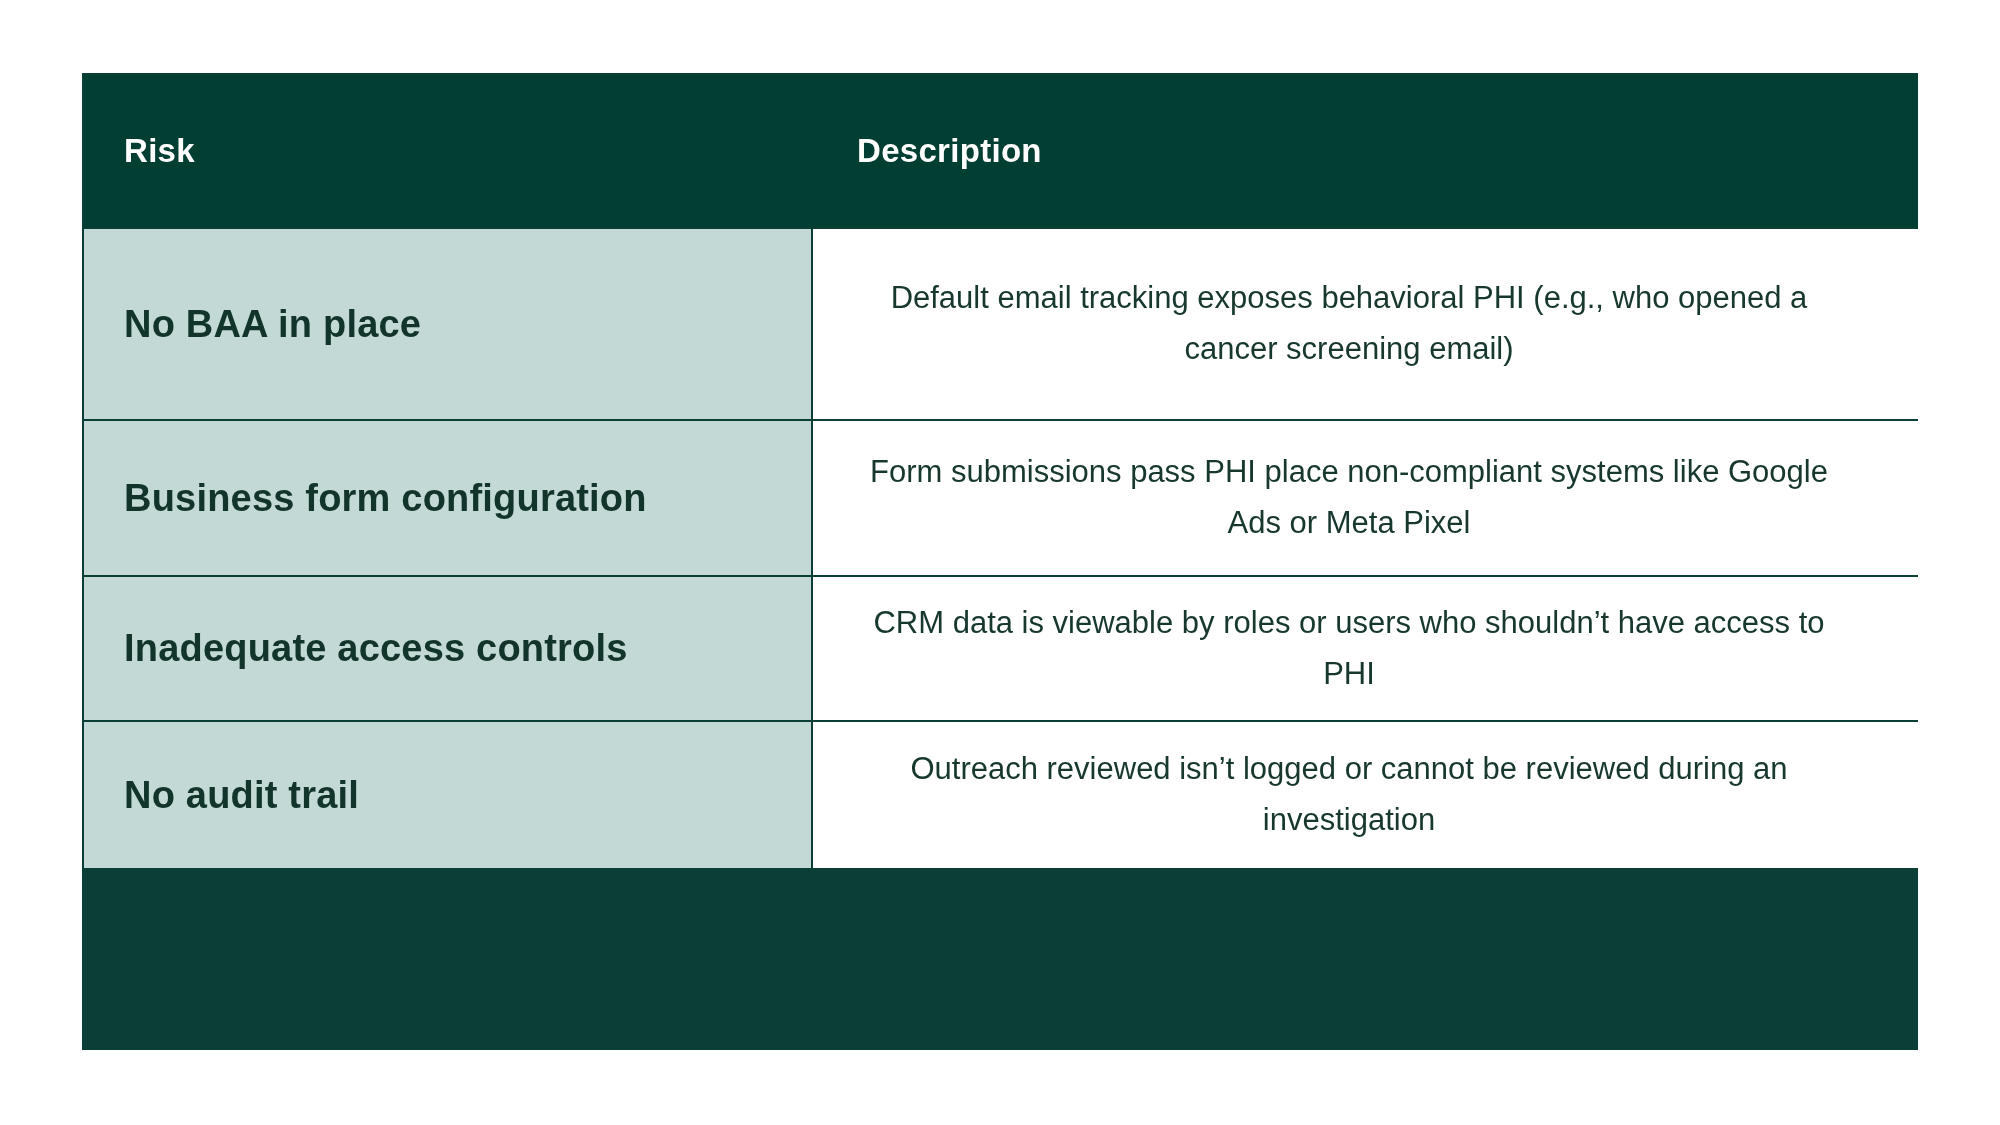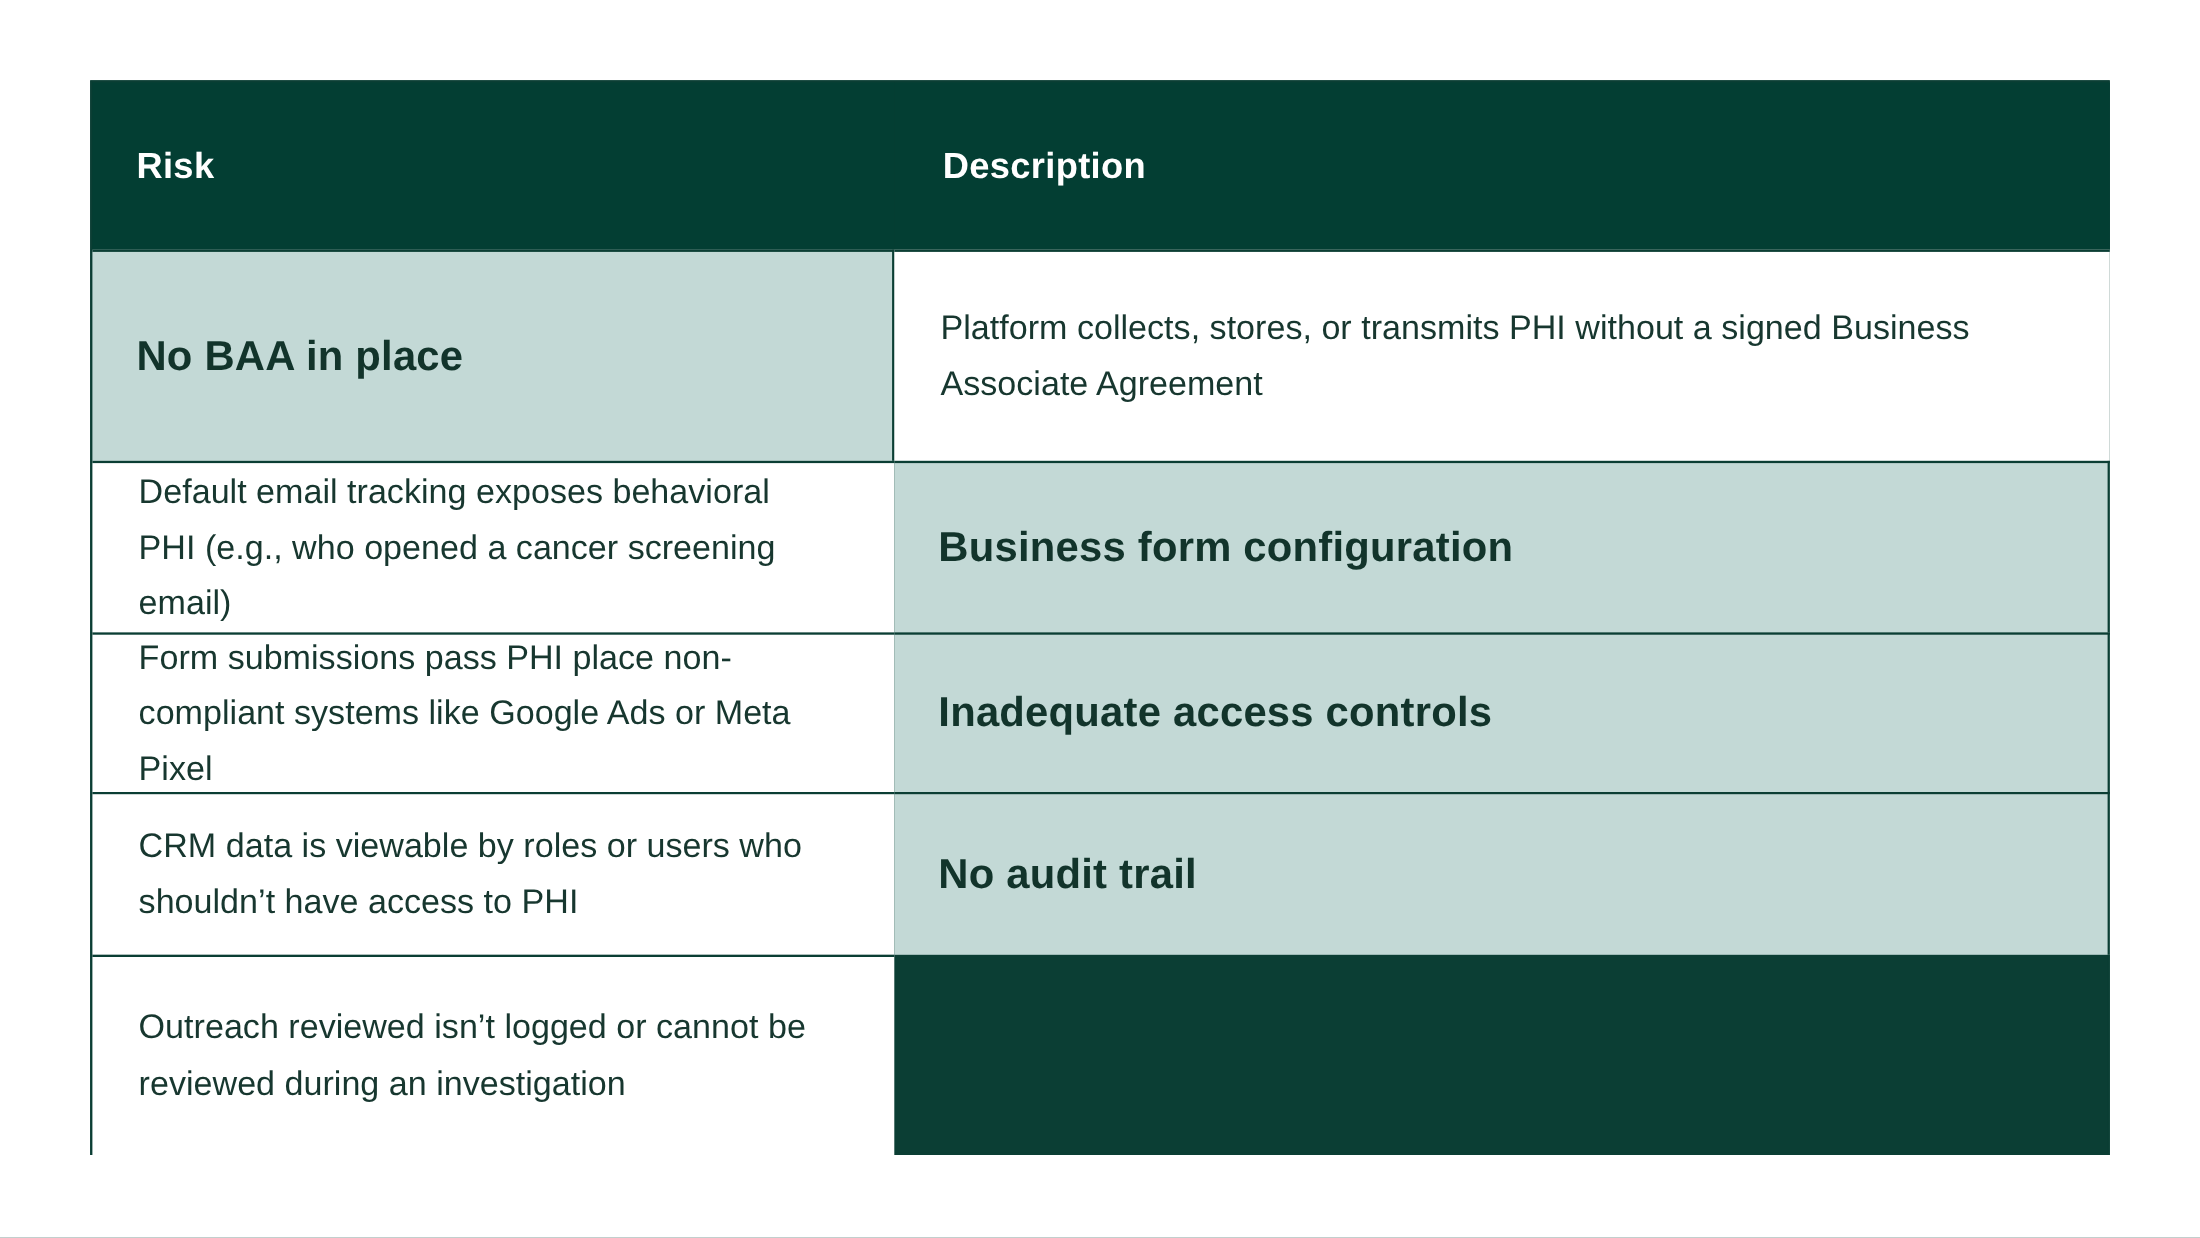--- a/index.html
+++ b/index.html
@@ -18,20 +18,21 @@
     height: 977px;
     display: grid;
     grid-template-columns: 729px 1105px;
     grid-template-rows: 152px 192px 156px 145px 148px 182px;
     border: 2px solid #0b3e34;
     background: #0b3e34;
   }
   .cell {
     display: flex;
     align-items: center;
+    text-align: center;
   }
   .header-cell {
     background: #033e33;
     color: #ffffff;
     font-weight: bold;
     font-size: 33px;
     letter-spacing: 0.3px;
     padding-left: 40px;
   }
   .header-cell.desc { padding-left: 44px; }
@@ -66,23 +67,20 @@
   <div class="cell header-cell">
     <span>Risk</span>
   </div>
   <div class="cell header-cell desc">
     <span>Description</span>
   </div>
 
   <div class="cell risk-cell">
     <span>No BAA in place</span>
   </div>
-  <div class="cell desc-cell">
-    <span class="desc-text">Platform collects, stores, or transmits PHI without a signed Business Associate Agreement</span>
-  </div>
 
   <div class="cell desc-cell">
     <span class="desc-text">Default email tracking exposes behavioral PHI (e.g., who opened a cancer screening email)</span>
   </div>
 
   <div class="cell risk-cell">
     <span>Business form configuration</span>
   </div>
   <div class="cell desc-cell">
     <span class="desc-text">Form submissions pass PHI place non-compliant systems like Google Ads or Meta Pixel</span>

